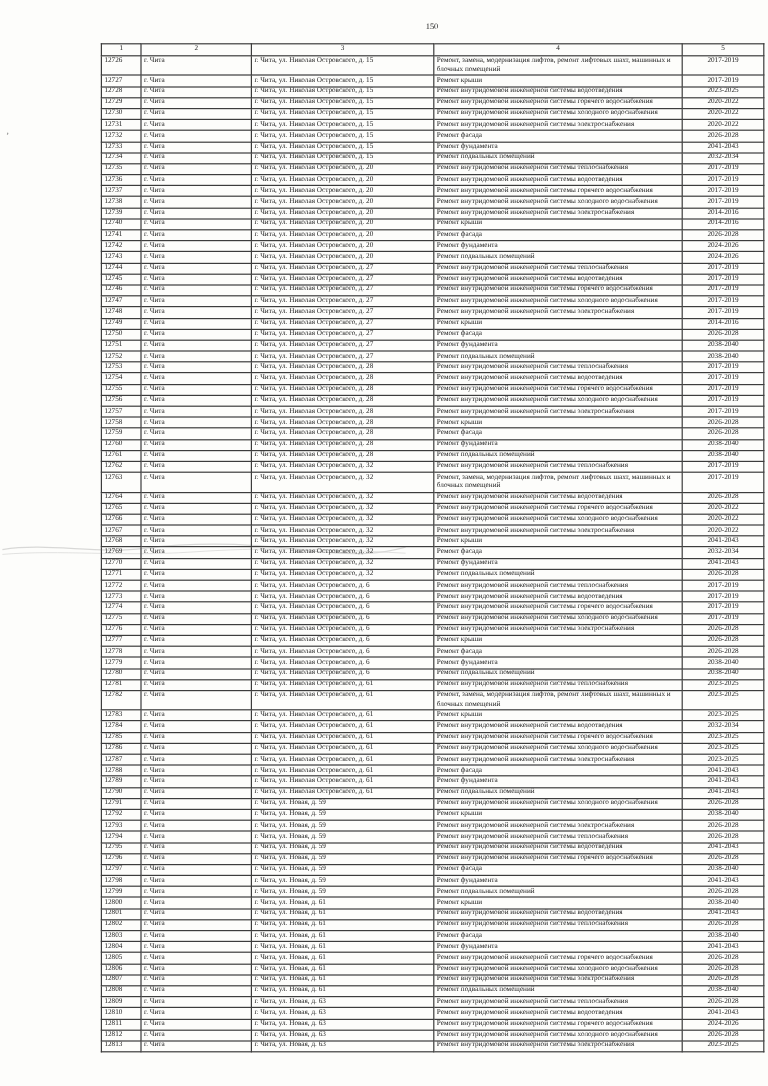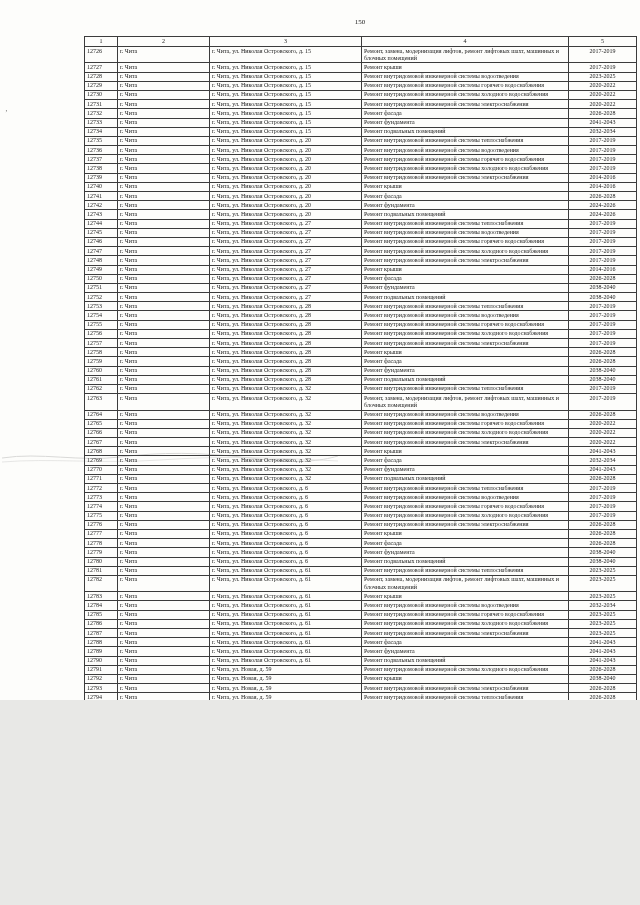--- a/index.html
+++ b/index.html
@@ -1,18 +1,18 @@
 <!DOCTYPE html>
 <html><head>
 <meta charset="utf-8">
 <style>
   html,body{margin:0;padding:0;background:#e8e8e6;}
   .page{
     position:relative;
-    width:640px;height:700px;
+    width:640px;height:905px;
     margin:0 auto;
     background:#fdfdfb;
     overflow:hidden;
     font-family:"Liberation Serif","DejaVu Serif",serif;
     color:#1c1c1c;
   }
   .page-number{
     position:absolute;top:18px;left:84px;width:552px;
     text-align:center;font-size:7px;color:#222;
   }

